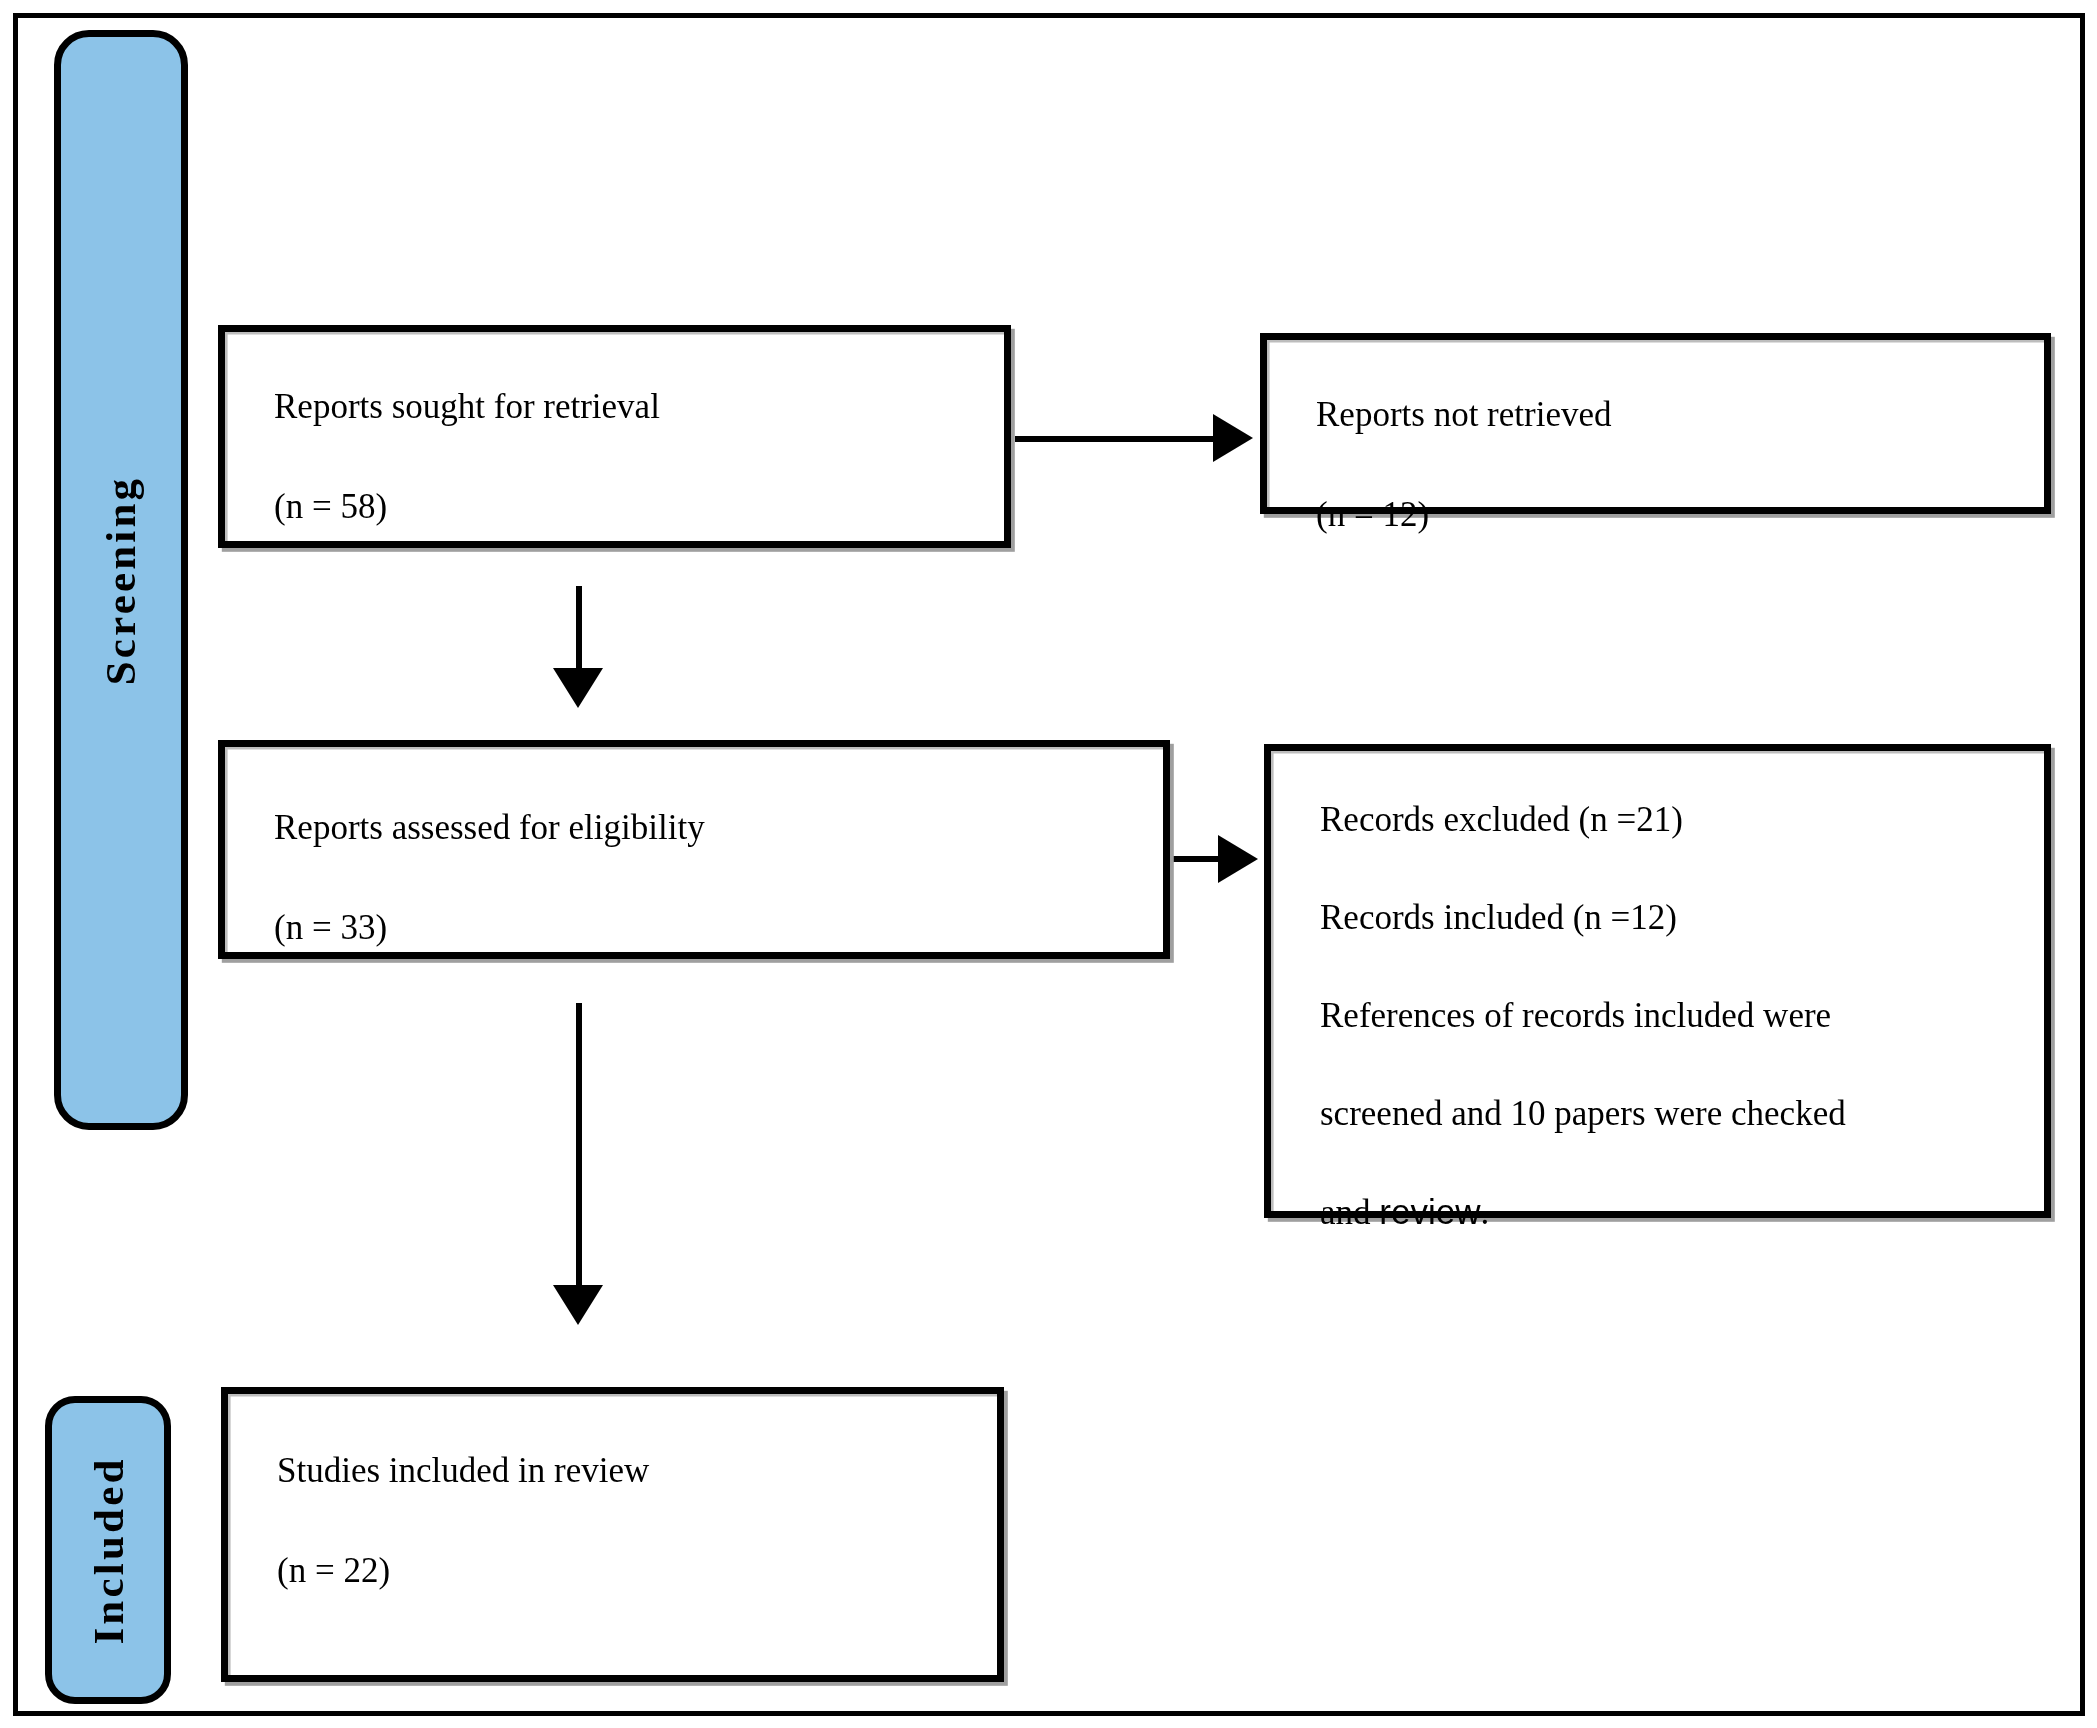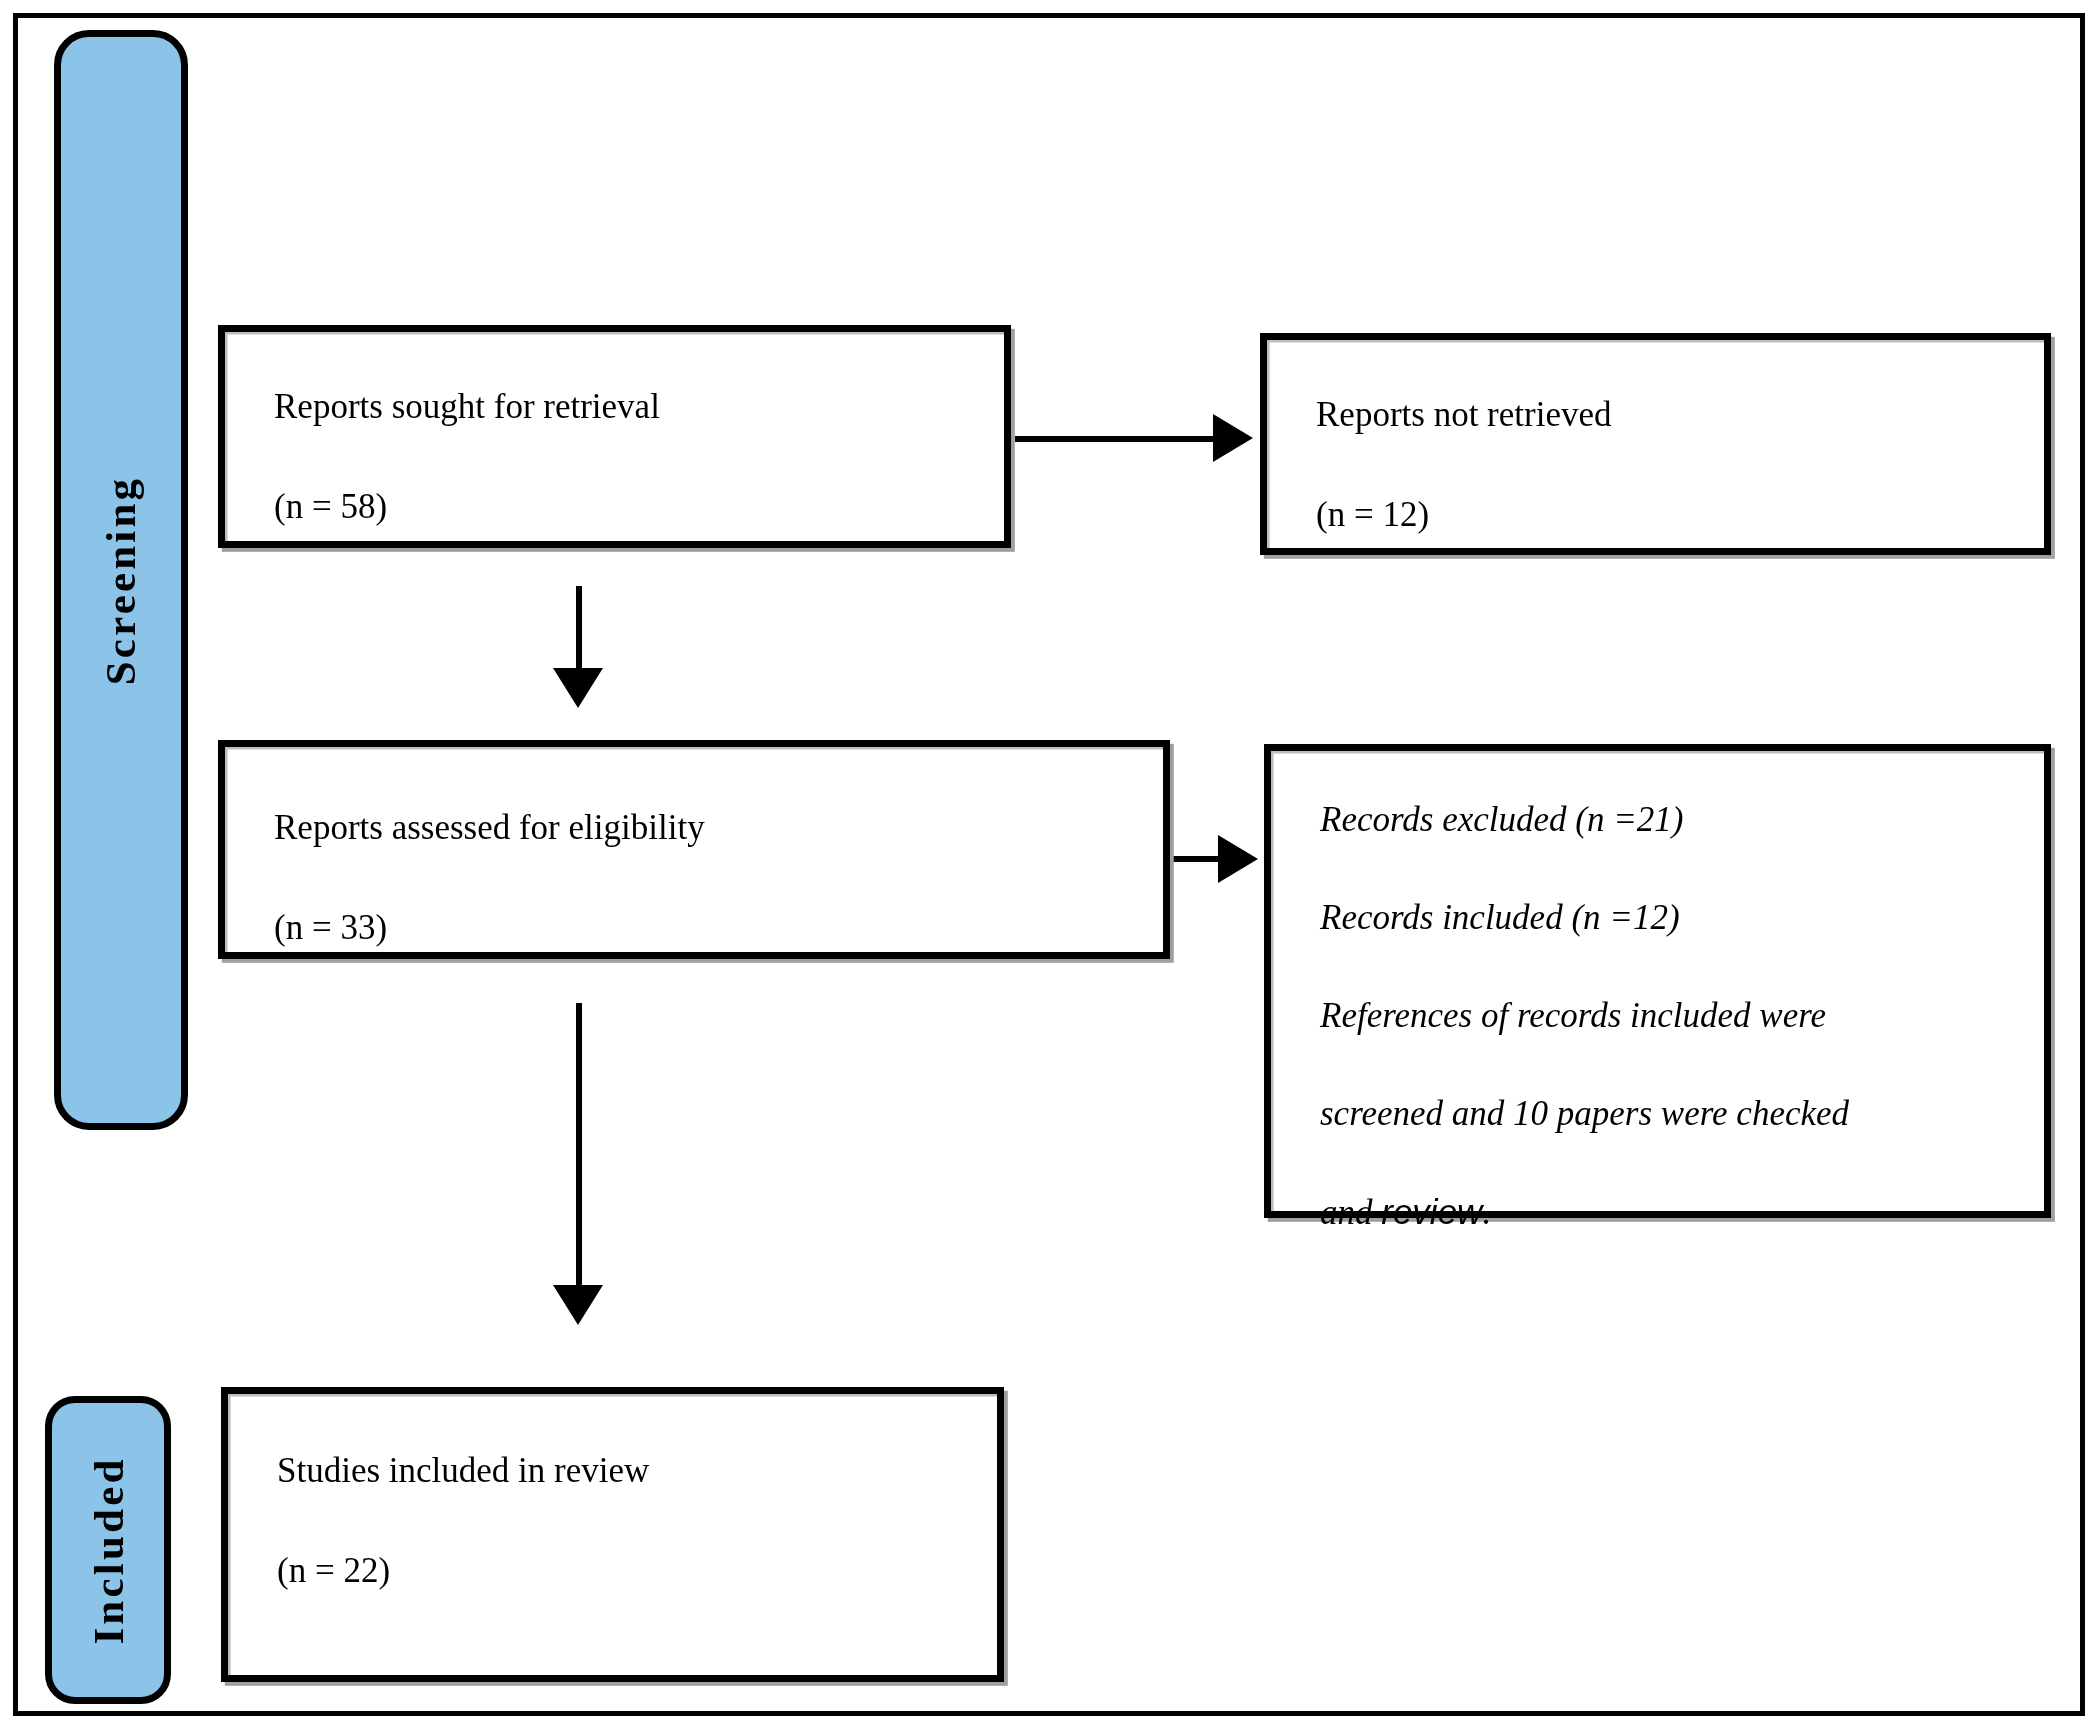--- a/index.html
+++ b/index.html
@@ -58,21 +58,20 @@
     line-height: 88px;
     padding: 0 25px 0 37px;
     white-space: nowrap;
   }
   .box-pad-30 { padding-top: 19px; }
   .box-pad-40 { padding-top: 25px; }
   .box-pad-8  { padding-top: 21px; }
   #box-exclusion-details { padding-top: 14px; }
   #box-exclusion-details p {
     line-height: 86px;
-    font-style: italic;
   }
   .sans-word {
     font-family: "Liberation Sans", "DejaVu Sans", sans-serif;
   }
   
   .arrow-line {
     position: absolute;
     background: #000000;
     z-index: 1;
   }
@@ -105,21 +104,21 @@
 
   <div class="stage-pill" style="left:45px; top:1396px; width:126px; height:308px; border-radius:30px;">
     <span class="vtext">Included</span>
   </div>
 
   <div class="flow-box box-pad-30" style="left:218px; top:325px; width:793px; height:223px;">
     <p>Reports sought for retrieval</p>
     <p>(n = 58)</p>
   </div>
 
-  <div class="flow-box box-pad-30" style="left:1260px; top:333px; width:791px; height:222px;">
+  <div class="flow-box box-pad-30" style="left:1260px; top:333px; width:791px; height:181px;">
     <p>Reports not retrieved</p>
     <p>(n = 12)</p>
   </div>
 
   <div class="flow-box box-pad-40" style="left:218px; top:740px; width:952px; height:219px;">
     <p>Reports assessed for eligibility</p>
     <p>(n = 33)</p>
   </div>
 
   <div class="flow-box" id="box-exclusion-details" style="left:1264px; top:744px; width:787px; height:474px;">

